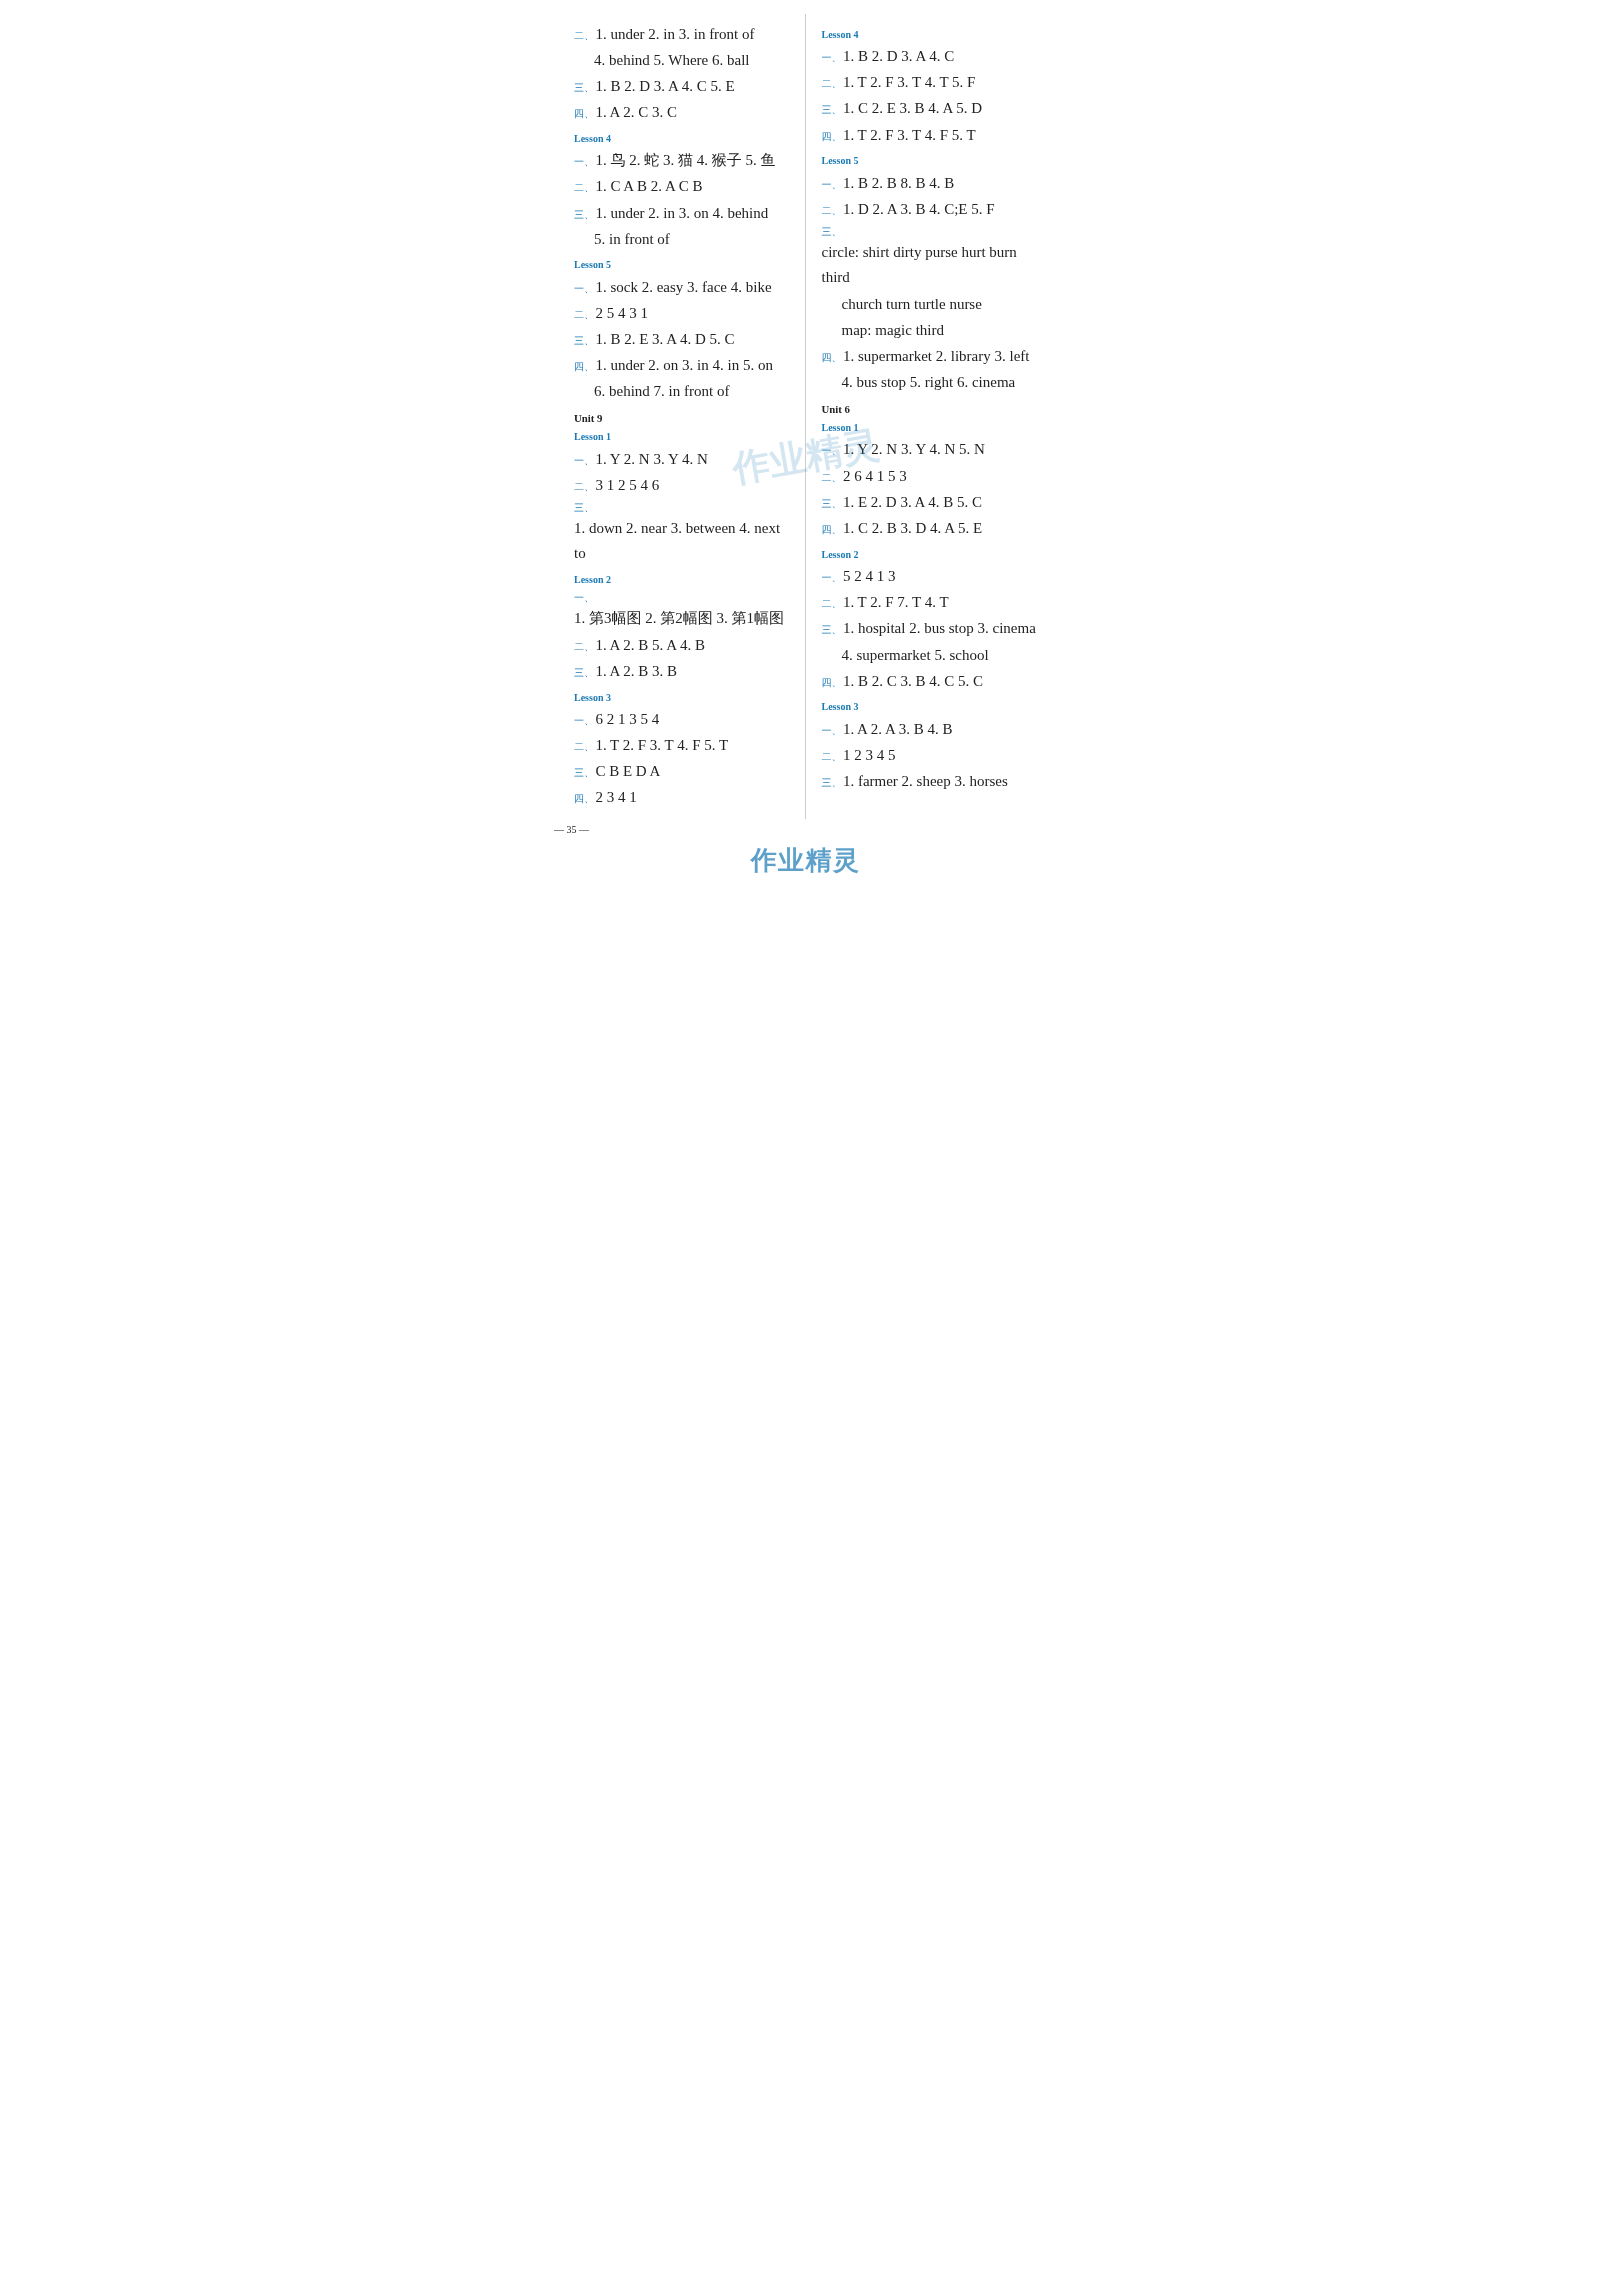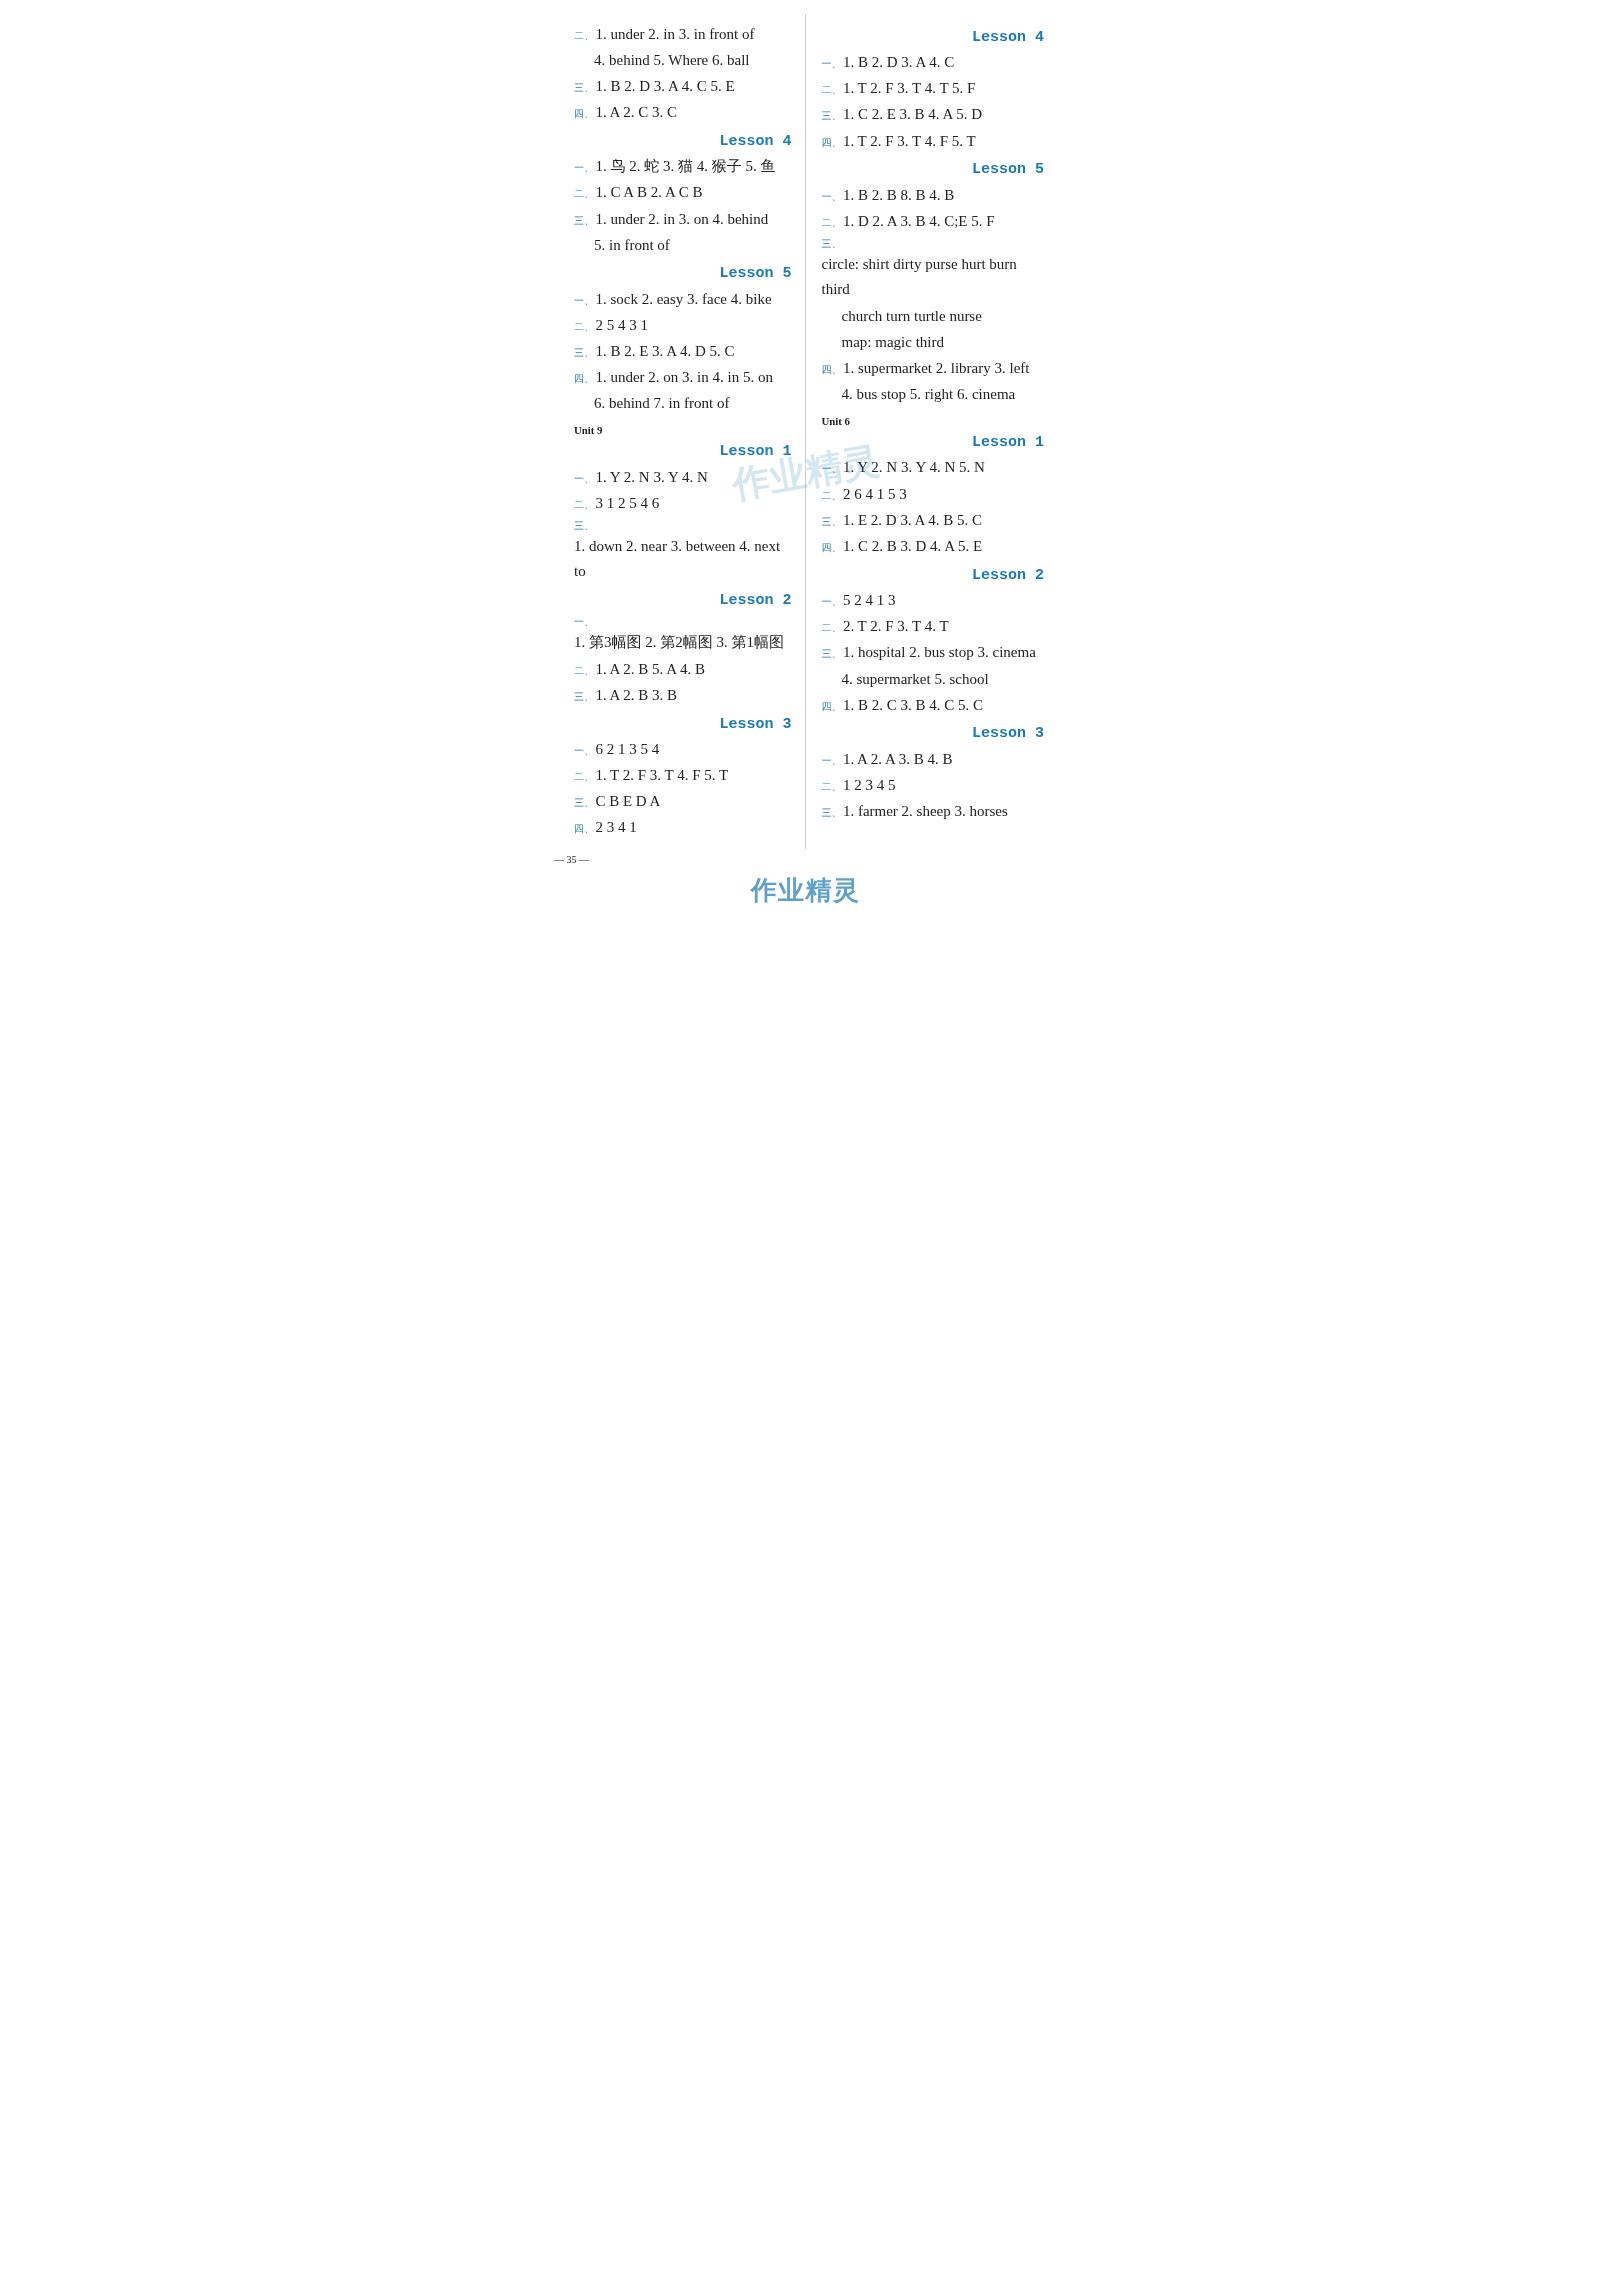--- a/index.html
+++ b/index.html
@@ -25,24 +25,23 @@
       padding: 7.2px 13px 7.2px 20px;
       border-right: 0.7px solid #ccc;
     }
     .right-col {
       width: 50%;
       padding: 7.2px 13px 7.2px 16px;
     }
     .lesson-title {
       color: #1a7ab5;
       font-weight: bold;
-      font-size: 15px;
-      text-align: right;
+      font-size: 10px;
+      text-align: left;
       margin: 7.2px 0 4.3px 0;
-      font-family: Liberation Mono, monospace;
     }
     .unit-title {
       font-weight: bold;
       font-size: 10.8px;
       text-align: left;
       margin: 7.2px 0 4.3px 0;
       color: #222;
     }
     .line {
       line-height: 1.7;
@@ -257,21 +256,21 @@
         <span class="label">四、</span>
         <span class="content">1. C  2. B  3. D  4. A  5. E</span>
       </div>
       <div class="lesson-title">Lesson 2</div>
       <div class="line">
         <span class="label">一、</span>
         <span class="content">5  2  4  1  3</span>
       </div>
       <div class="line">
         <span class="label">二、</span>
-        <span class="content">2. T  2. F  3. T  4. T</span>
+        <span class="content">1. T  2. F  7. T  4. T</span>
       </div>
       <div class="line">
         <span class="label">三、</span>
         <span class="content">1. hospital  2. bus stop  3. cinema</span>
       </div>
       <div class="line indent">
         <span class="content">4. supermarket  5. school</span>
       </div>
       <div class="line">
         <span class="label">四、</span>

